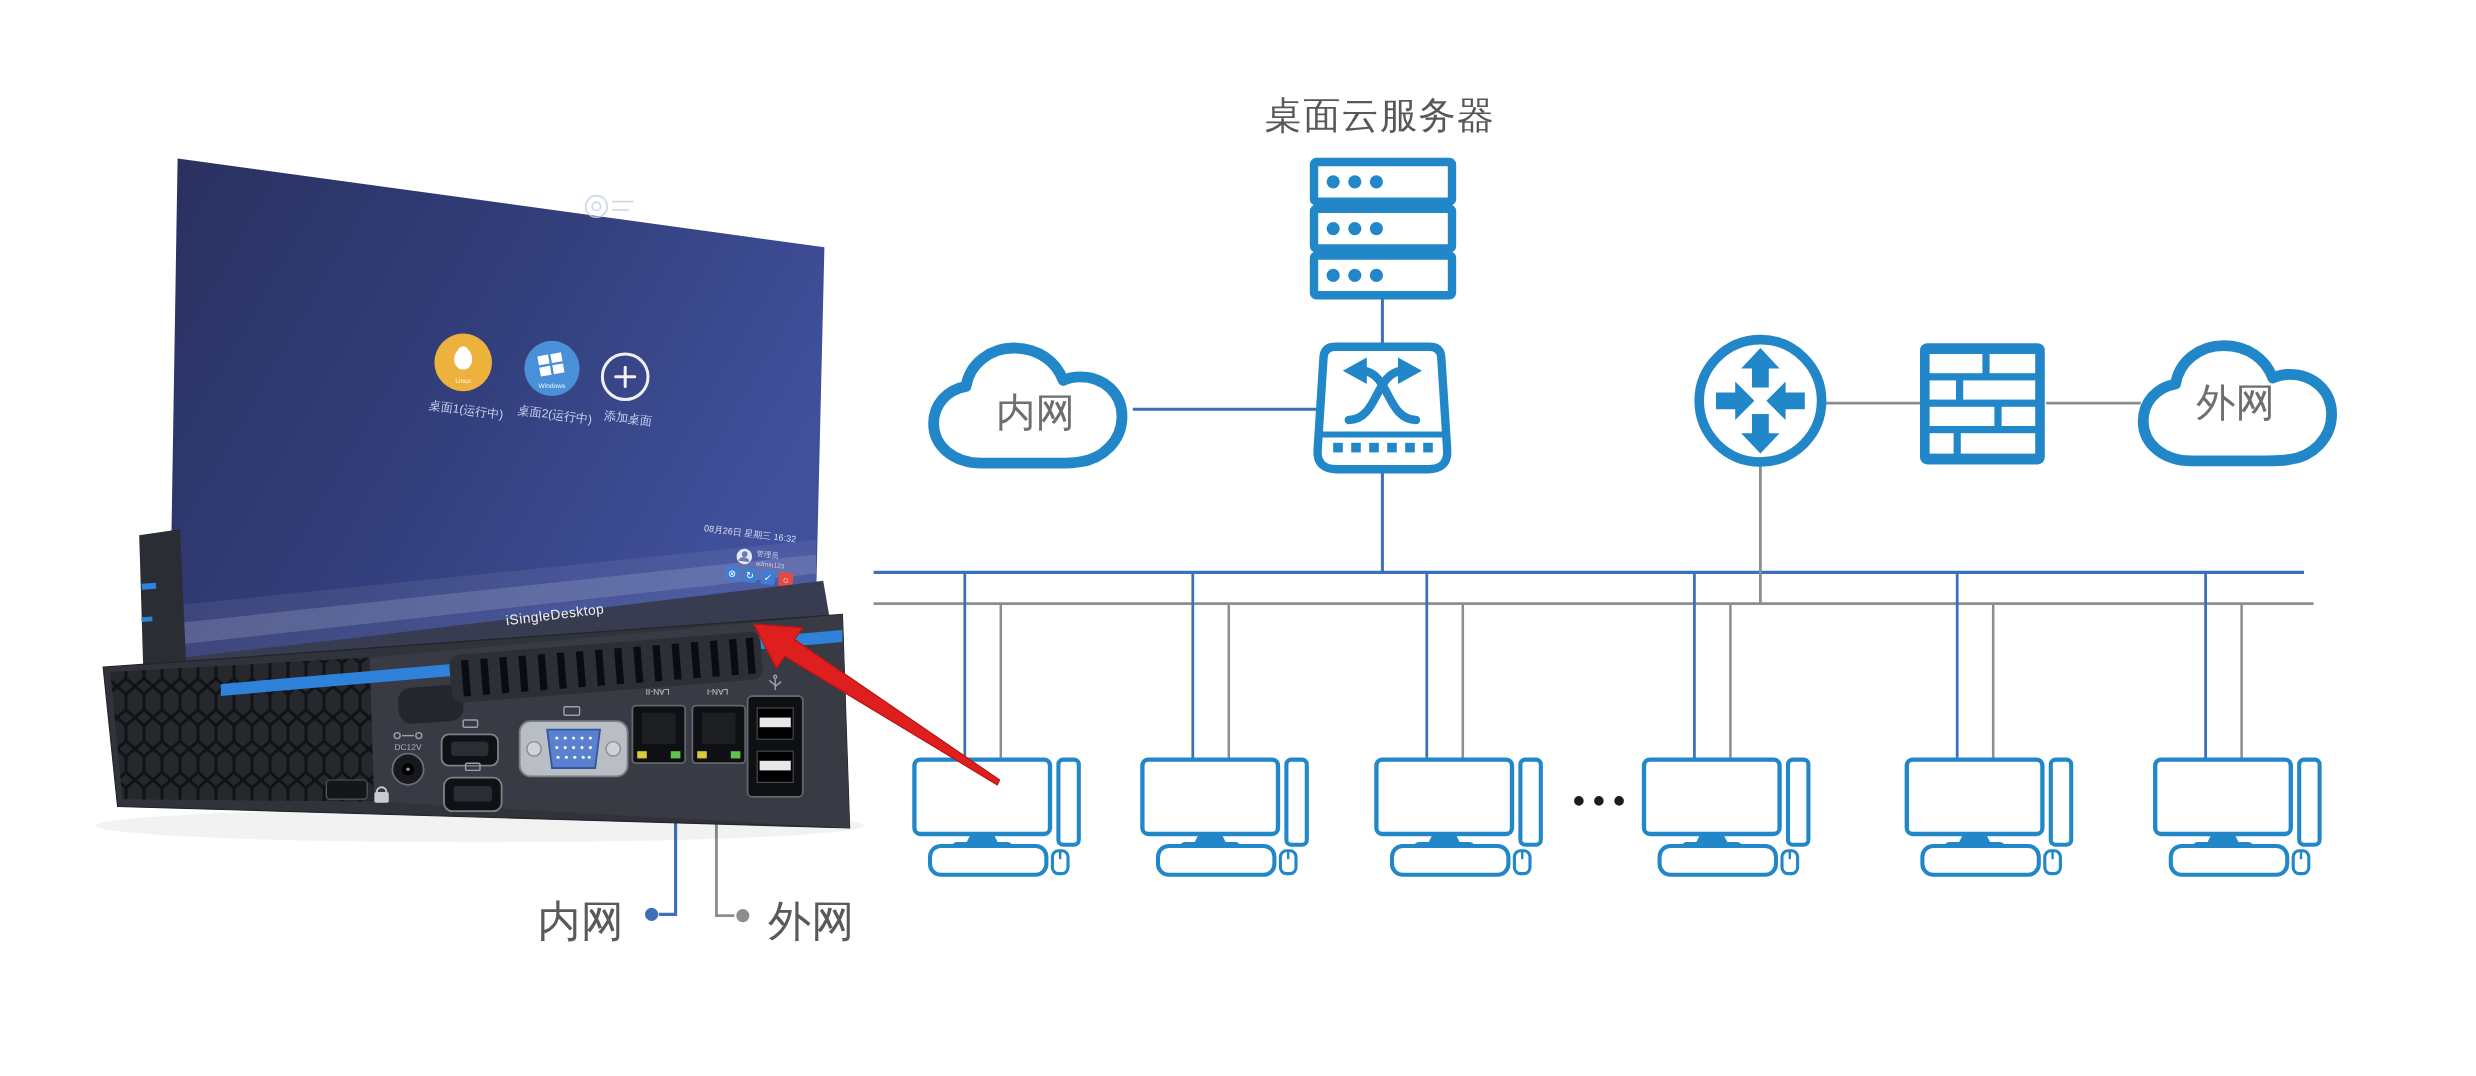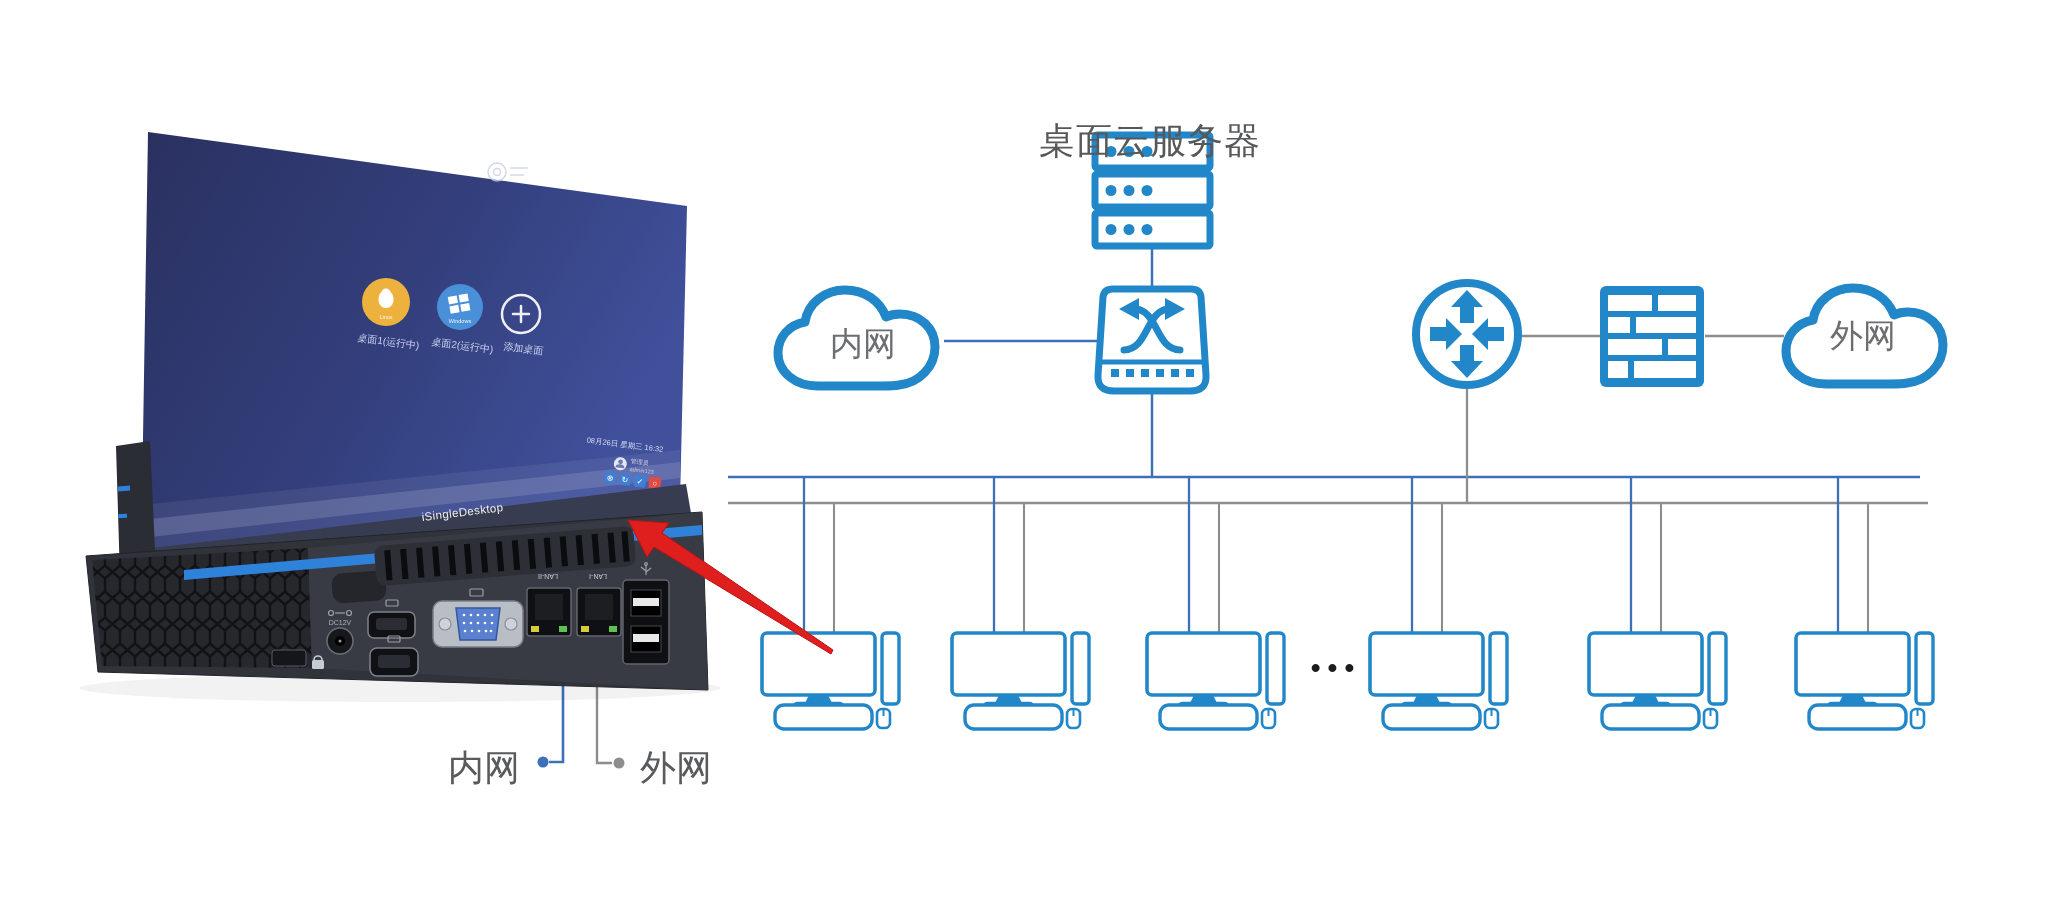--- a/index.html
+++ b/index.html
@@ -1,20 +1,20 @@
 <!DOCTYPE html>
 <html><head>
 <meta charset="utf-8">
 <style>
   html,body{margin:0;padding:0;background:#fff;}
   .stage{position:relative;width:2063px;height:897px;background:#fff;overflow:hidden;
          font-family:"Liberation Sans","DejaVu Sans",sans-serif;}
   .stage svg{position:absolute;left:0;top:0;}
   .lbl{position:absolute;color:#58595b;text-align:center;white-space:nowrap;}
-  .lbl-title{left:1030px;top:76px;width:240px;font-size:36px;letter-spacing:1px;color:#57585a;margin-top:41px;}
+  .lbl-title{left:1030px;top:76px;width:240px;font-size:31px;letter-spacing:1px;color:#57585a;}
   .lbl-cloud-in{left:788px;top:322px;width:150px;font-size:33px;color:#6d6e71;}
   .lbl-cloud-ex{left:1788px;top:314px;width:150px;font-size:33px;color:#6d6e71;}
   .lbl-port-in{left:438px;top:744px;width:92px;font-size:36px;color:#595a5c;}
   .lbl-port-ex{left:630px;top:744px;width:92px;font-size:36px;color:#595a5c;}
   .lbl-ellipsis{left:1288px;top:652px;width:96px;font-size:28px;font-weight:bold;
                 letter-spacing:7px;color:#1c1c1c;}
 </style>
 </head>
 <body>
 

